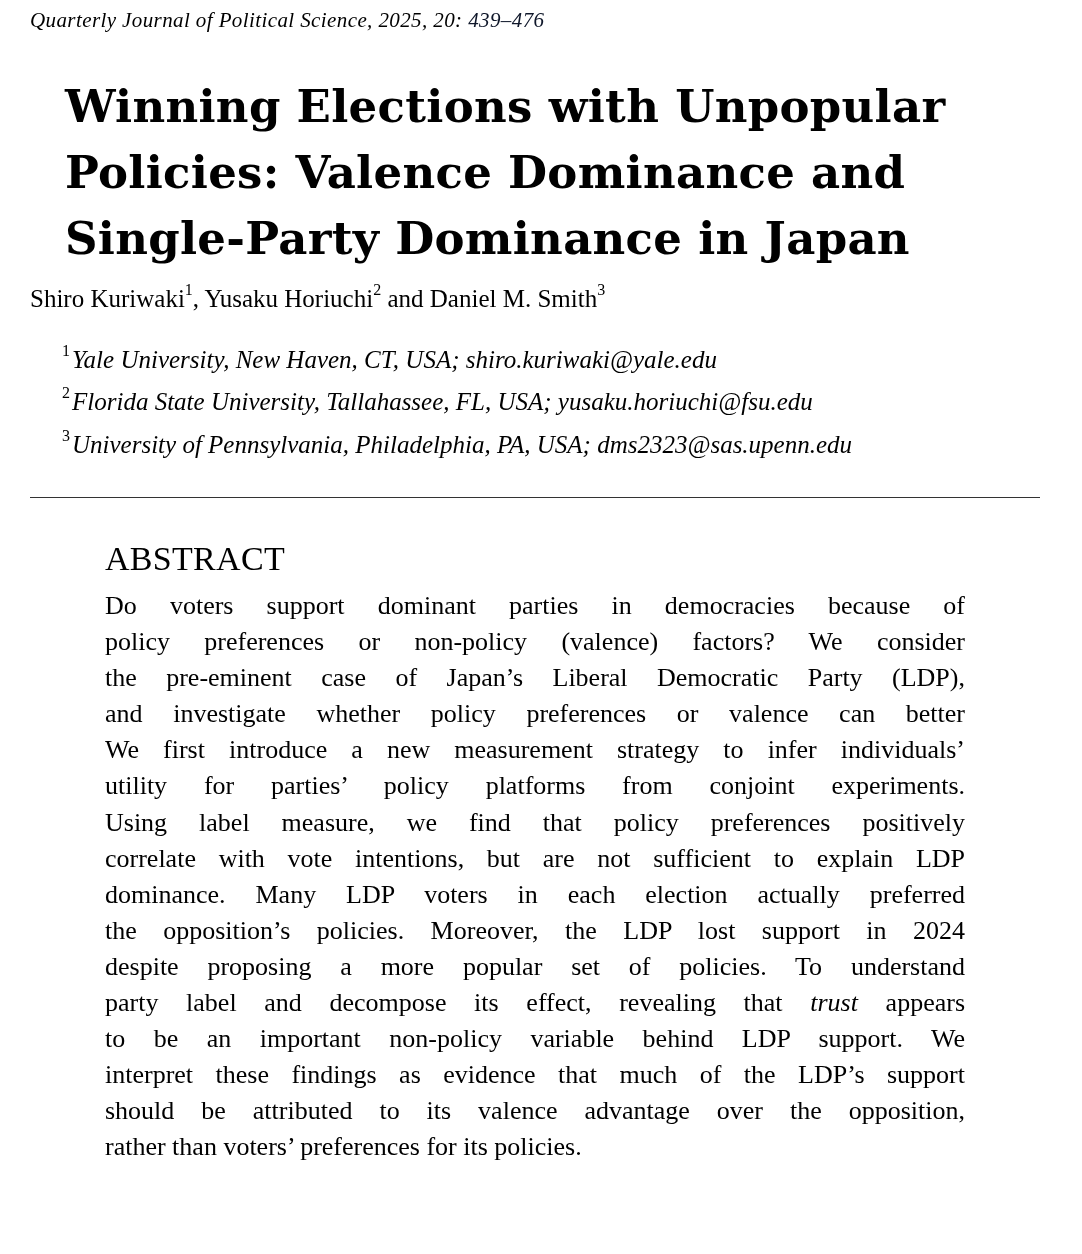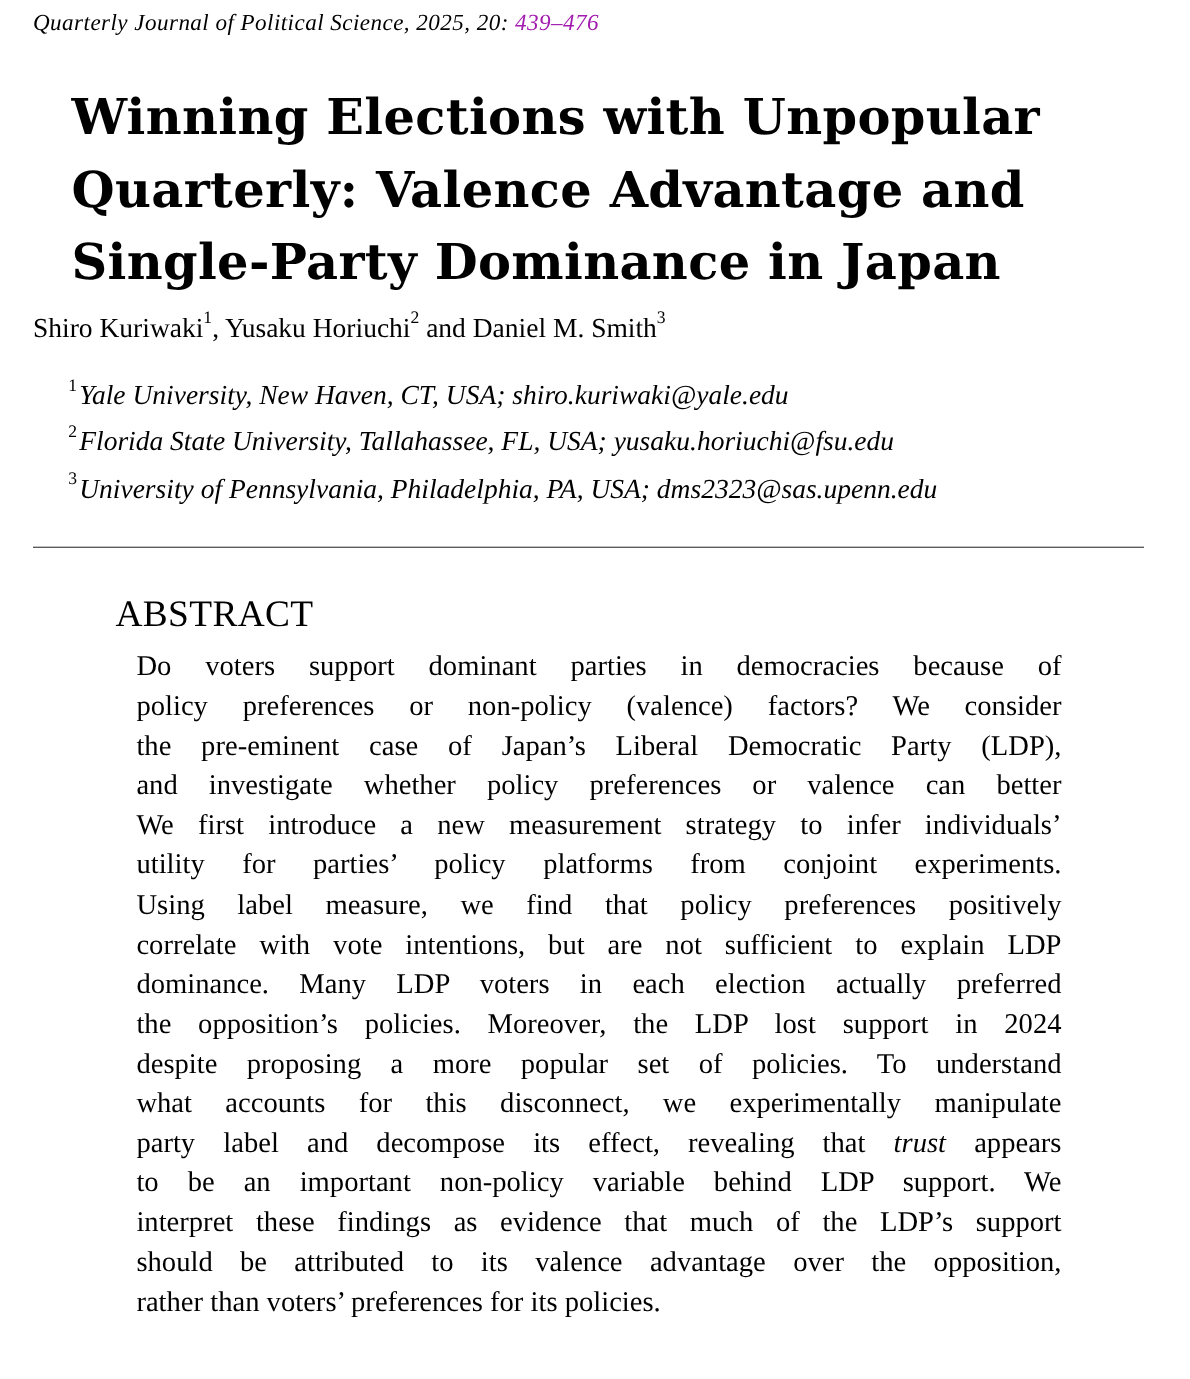--- a/index.html
+++ b/index.html
@@ -19,21 +19,21 @@
     position: absolute;
     left: 30px;
     top: 8px;
     font-family: "Liberation Serif", "DejaVu Serif", serif;
     font-style: italic;
     font-size: 21px;
     letter-spacing: 0.4px;
     white-space: nowrap;
   }
   .journal-line .pages {
-    color: #a21caf;
+    color: #0f172a;
   }
   .title {
     position: absolute;
     left: 29px;
     top: 74px;
     width: 960px;
     margin: 0;
     font-family: "DejaVu Serif", "Liberation Serif", serif;
     font-weight: bold;
     font-size: 45px;
@@ -100,37 +100,36 @@
     font-size: 26px;
     line-height: 36.1px;
     text-align: justify;
   }
   .abstract-body .aline {
     display: block;
     text-align: justify;
     text-align-last: justify;
     white-space: nowrap;
     overflow: visible;
-    margin-left: 19px;
   }
   .abstract-body .aline.last {
     text-align-last: left;
   }
   .abstract-body .em { font-style: italic; }
 </style>
 </head>
 <body>
 
 <div class="journal-line">
   <span>Quarterly Journal of Political Science, 2025, 20: </span><span class="pages">439–476</span>
 </div>
 
 <h1 class="title">
   <span class="tline">Winning Elections with Unpopular</span>
-  <span class="tline">Quarterly: Valence Advantage and</span>
+  <span class="tline">Policies: Valence Dominance and</span>
   <span class="tline">Single-Party Dominance in Japan</span>
 </h1>
 
 <div class="authors">
   <span>Shiro Kuriwaki</span><sup>1</sup><span>, </span><span>Yusaku Horiuchi</span><sup>2</sup><span> and </span><span>Daniel M. Smith</span><sup>3</sup>
 </div>
 
 <div class="affiliations">
   <span class="aff"><sup>1</sup><span>Yale University, New Haven, CT, USA; shiro.kuriwaki@yale.edu</span></span>
   <span class="aff"><sup>2</sup><span>Florida State University, Tallahassee, FL, USA; yusaku.horiuchi@fsu.edu</span></span>
@@ -146,19 +145,18 @@
   <span class="aline">policy preferences or non-policy (valence) factors?  We consider</span>
   <span class="aline">the pre-eminent case of Japan’s Liberal Democratic Party (LDP),</span>
   <span class="aline">and investigate whether policy preferences or valence can better</span>
   <span class="aline">We first introduce a new measurement strategy to infer individuals’</span>
   <span class="aline">utility for parties’ policy platforms from conjoint experiments.</span>
   <span class="aline">Using label measure, we find that policy preferences positively</span>
   <span class="aline">correlate with vote intentions, but are not sufficient to explain LDP</span>
   <span class="aline">dominance.  Many LDP voters in each election actually preferred</span>
   <span class="aline">the opposition’s policies.  Moreover, the LDP lost support in 2024</span>
   <span class="aline">despite proposing a more popular set of policies.  To understand</span>
-  <span class="aline">what accounts for this disconnect, we experimentally manipulate</span>
   <span class="aline"><span>party label and decompose its effect, revealing that </span><span class="em">trust</span><span> appears</span></span>
   <span class="aline">to be an important non-policy variable behind LDP support.  We</span>
   <span class="aline">interpret these findings as evidence that much of the LDP’s support</span>
   <span class="aline">should be attributed to its valence advantage over the opposition,</span>
   <span class="aline last">rather than voters’ preferences for its policies.</span>
 </div>
 
 </body></html>

